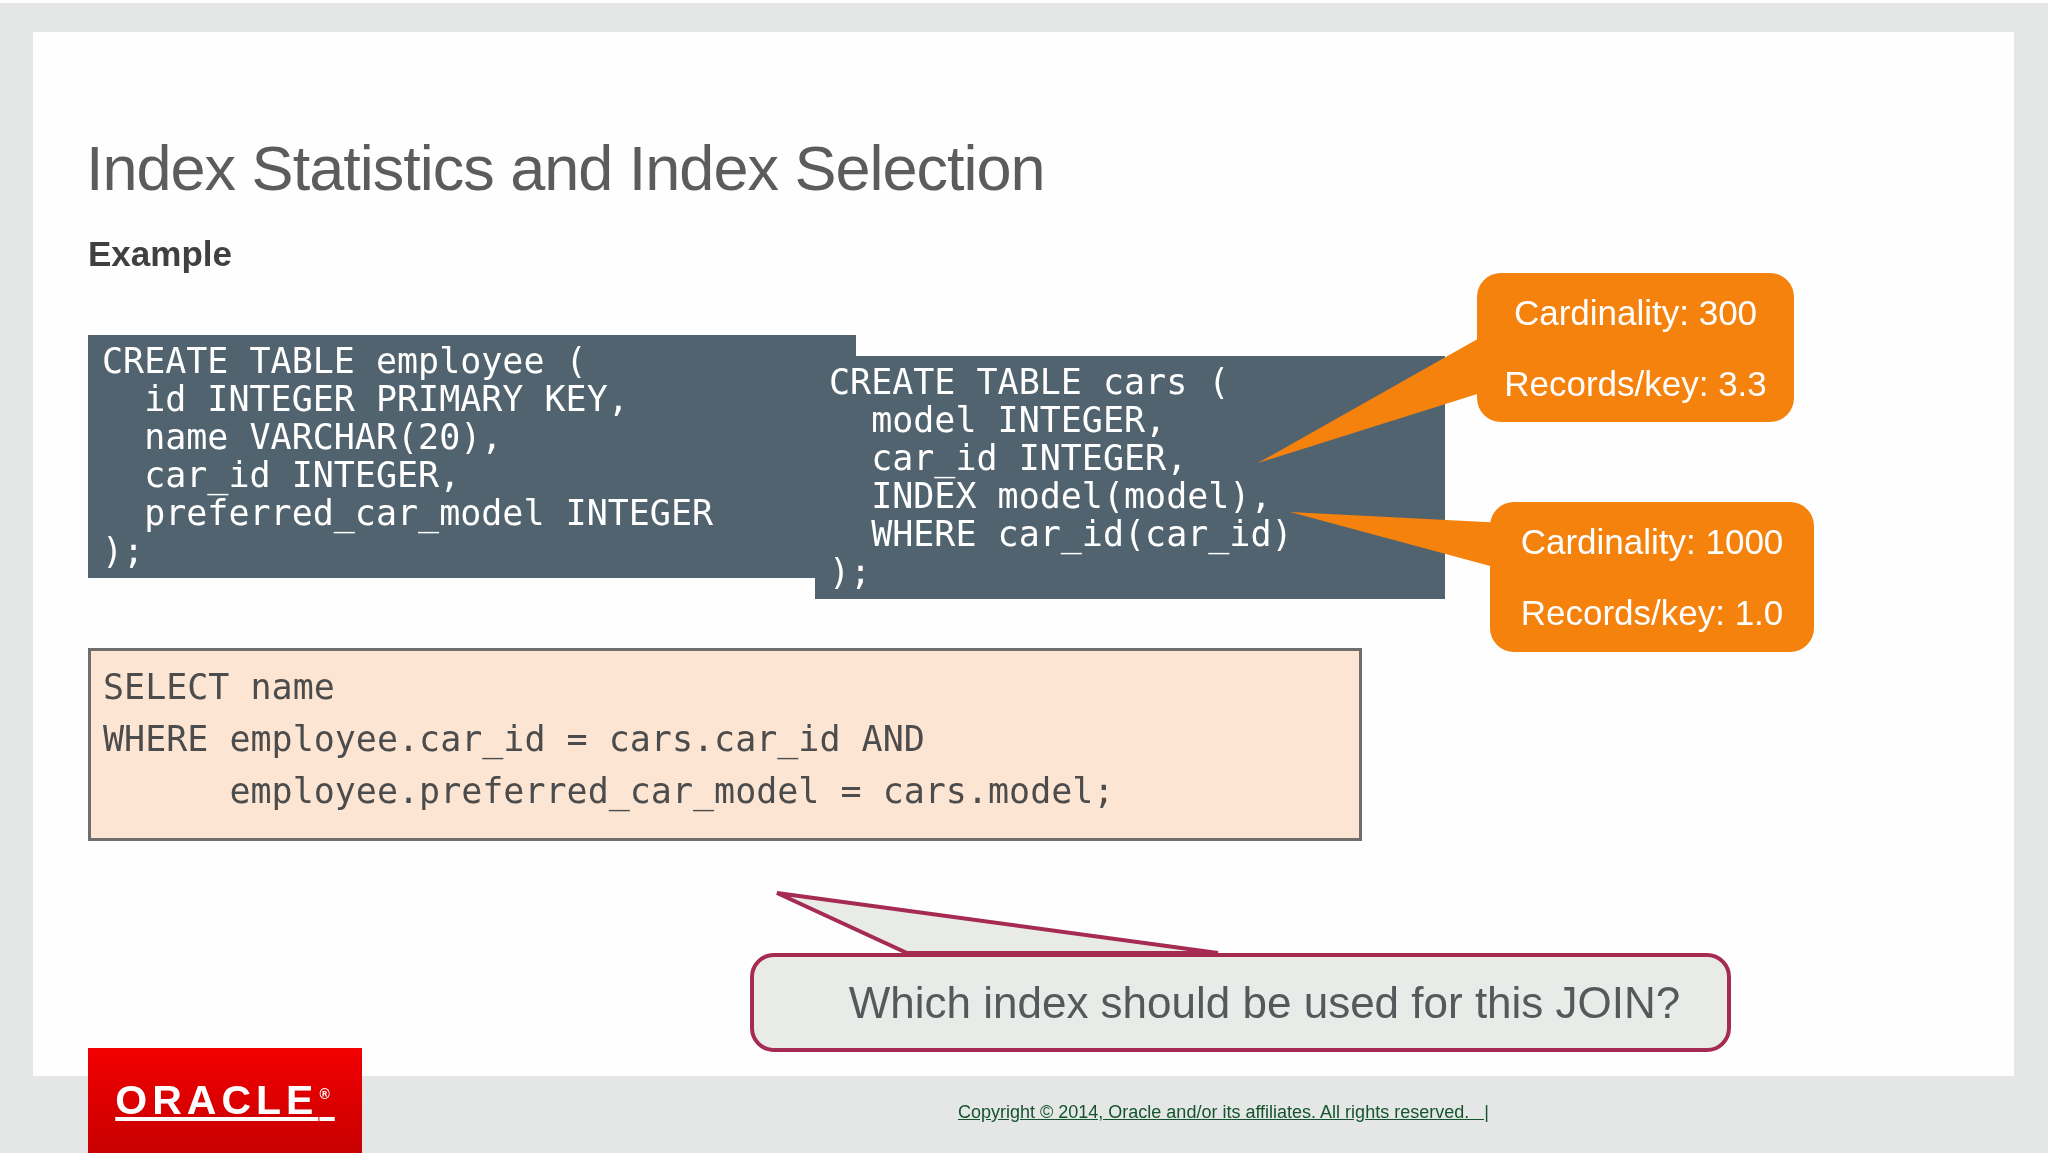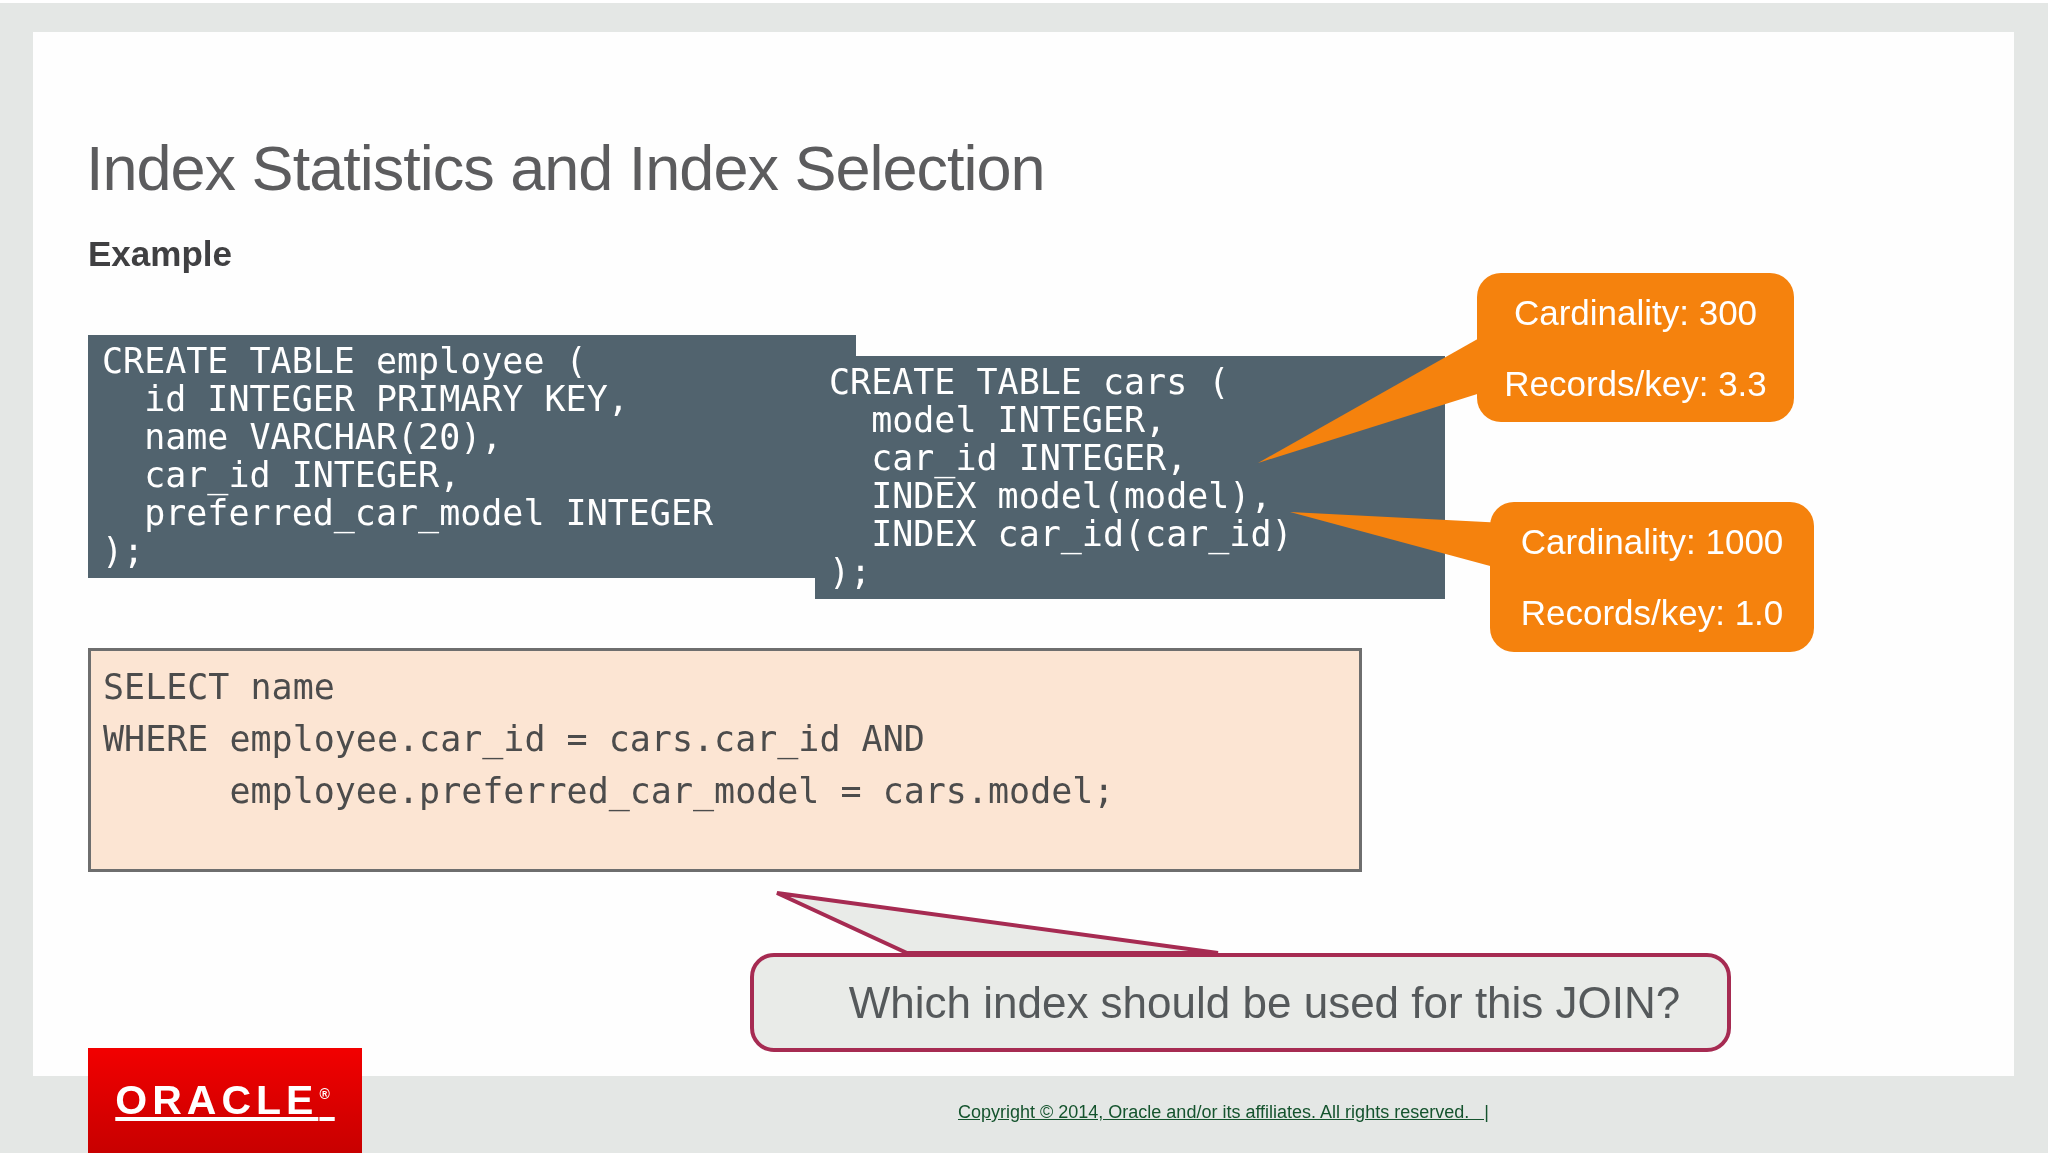--- a/index.html
+++ b/index.html
@@ -33,21 +33,21 @@
     color: #ffffff;
     font-family: "DejaVu Sans Mono", "Liberation Mono", monospace;
     font-size: 35px; line-height: 38px;
     padding: 7px 0 0 14px;
     box-sizing: border-box;
   }
   .code-block.employee { left: 88px;  top: 335px; width: 768px; height: 243px; }
   .code-block.cars     { left: 815px; top: 335px; width: 630px; height: 243px; margin-top: 21px; }
   .code-line { white-space: pre; }
   .query-block {
-    position: absolute; left: 88px; top: 648px; width: 1274px; height: 224px;
+    position: absolute; left: 88px; top: 648px; width: 1274px; height: 193px;
     background: #fce5d3;
     border: 3px solid #6e6e6e;
     box-sizing: border-box;
     color: #4c4c4c;
     font-family: "DejaVu Sans Mono", "Liberation Mono", monospace;
     font-size: 35px; line-height: 52px;
     padding: 10px 0 4px 12px;
   }
   .pointer-layer {
     position: absolute; left: 0; top: 0; width: 2048px; height: 1153px;
@@ -113,21 +113,21 @@
     <div class="code-line">  car_id INTEGER,</div>
     <div class="code-line">  preferred_car_model INTEGER</div>
     <div class="code-line">);</div>
   </div>
 
   <div class="code-block cars">
     <div class="code-line">CREATE TABLE cars (</div>
     <div class="code-line">  model INTEGER,</div>
     <div class="code-line">  car_id INTEGER,</div>
     <div class="code-line">  INDEX model(model),</div>
-    <div class="code-line">  INDEX car_id(car_id)</div>
+    <div class="code-line">  WHERE car_id(car_id)</div>
     <div class="code-line">);</div>
   </div>
 
   <svg class="pointer-layer" viewBox="0 0 2048 1153" xmlns="http://www.w3.org/2000/svg">
     <polygon points="1258,463 1490,332 1490,390" fill="#f5820d"></polygon>
     <polygon points="1290,512 1505,523 1505,570" fill="#f5820d"></polygon>
     <polygon points="777,893 1218,953 907,953" fill="#e9ebe8" stroke="#a62b52" stroke-width="4" stroke-linejoin="miter"></polygon>
   </svg>
 
   <div class="callout model">

